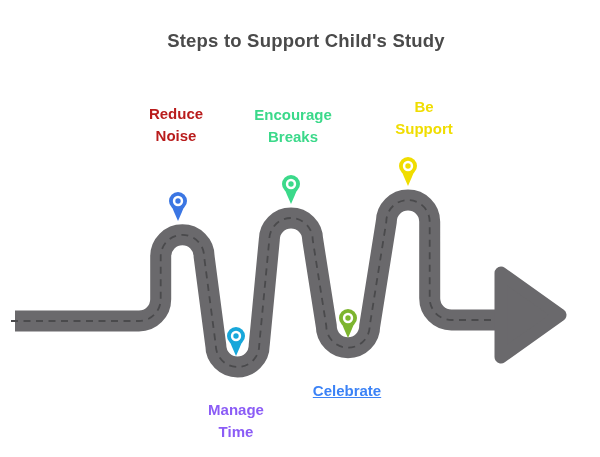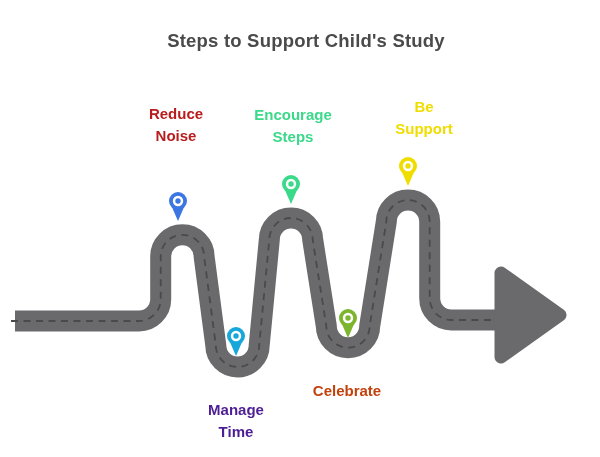--- a/index.html
+++ b/index.html
@@ -115,29 +115,29 @@
           <circle r="2.7" fill="#f0dd00"></circle>
         </g>
       </g>
   </svg>
 
   <div>
       <div class="step-label" style="left: 176px; top: 103px; color: #b91c1c;">
         <div>Reduce</div>
         <div>Noise</div>
       </div>
-      <div class="step-label" style="left: 236px; top: 399px; color: #4c1d95;">
+      <div class="step-label" style="left: 236px; top: 399px; color: #8b5cf6;">
         <div>Manage</div>
         <div>Time</div>
       </div>
       <div class="step-label" style="left: 293px; top: 104px; color: rgb(59, 217, 138);">
         <div>Encourage</div>
-        <div>Steps</div>
+        <div>Breaks</div>
       </div>
-      <div class="step-label" style="left: 347px; top: 380px; color: #c2410c;">
+      <div class="step-label" style="left: 347px; top: 380px; color: #3b82f6; text-decoration: underline;">
         <div>Celebrate</div>
       </div>
       <div class="step-label" style="left: 424px; top: 96px; color: rgb(240, 221, 0);">
         <div>Be</div>
         <div>Support</div>
       </div>
     </div>
 
 </div>
 

